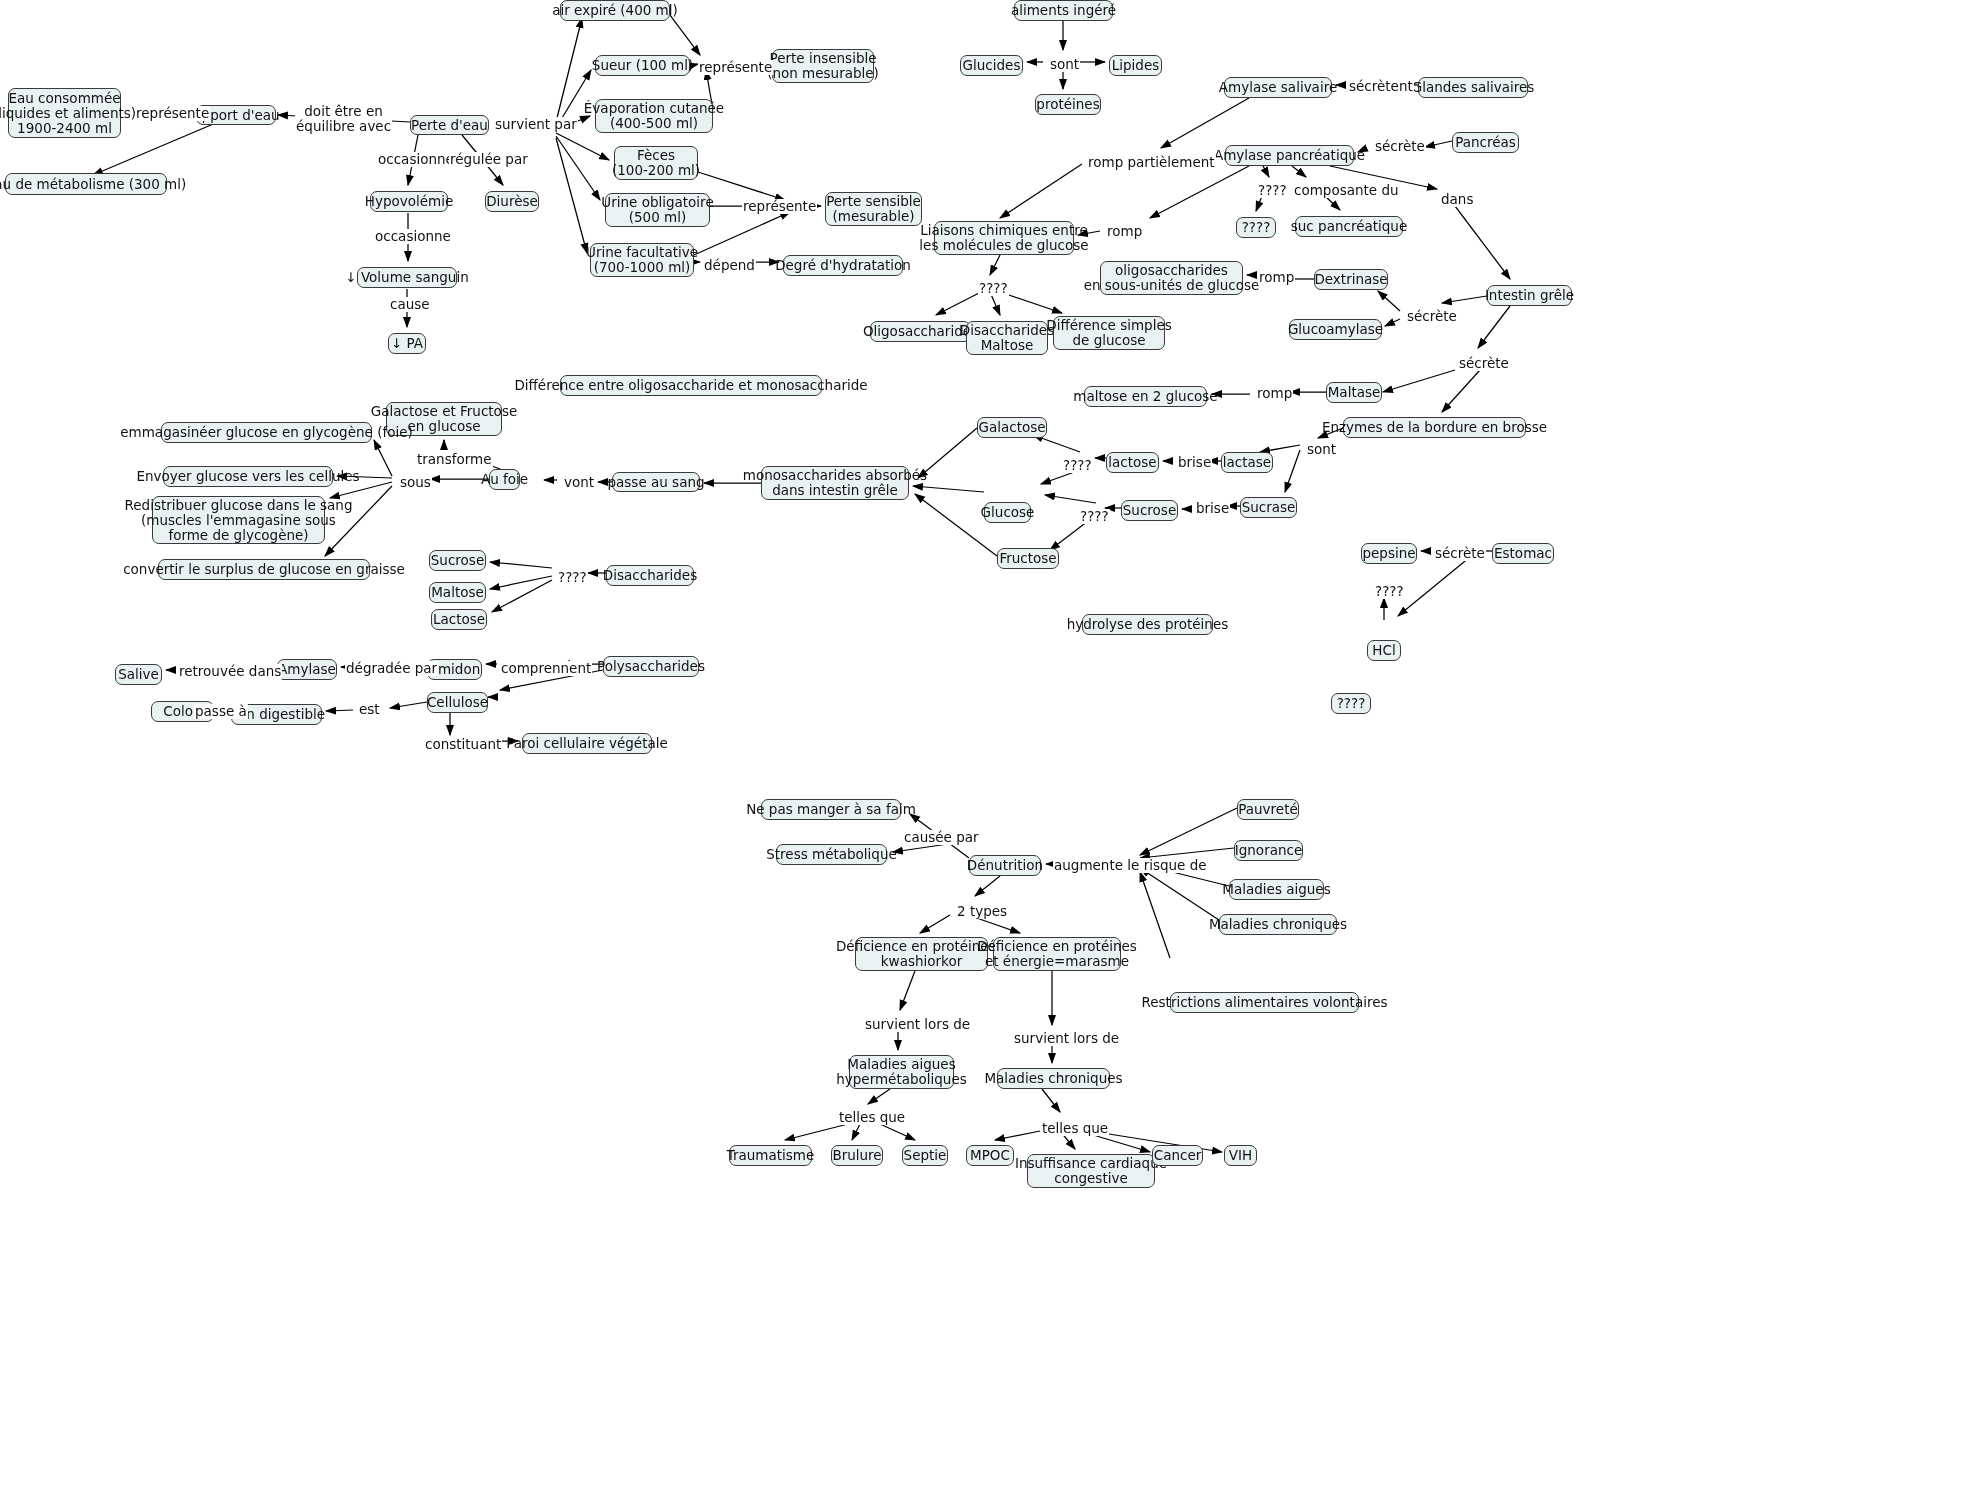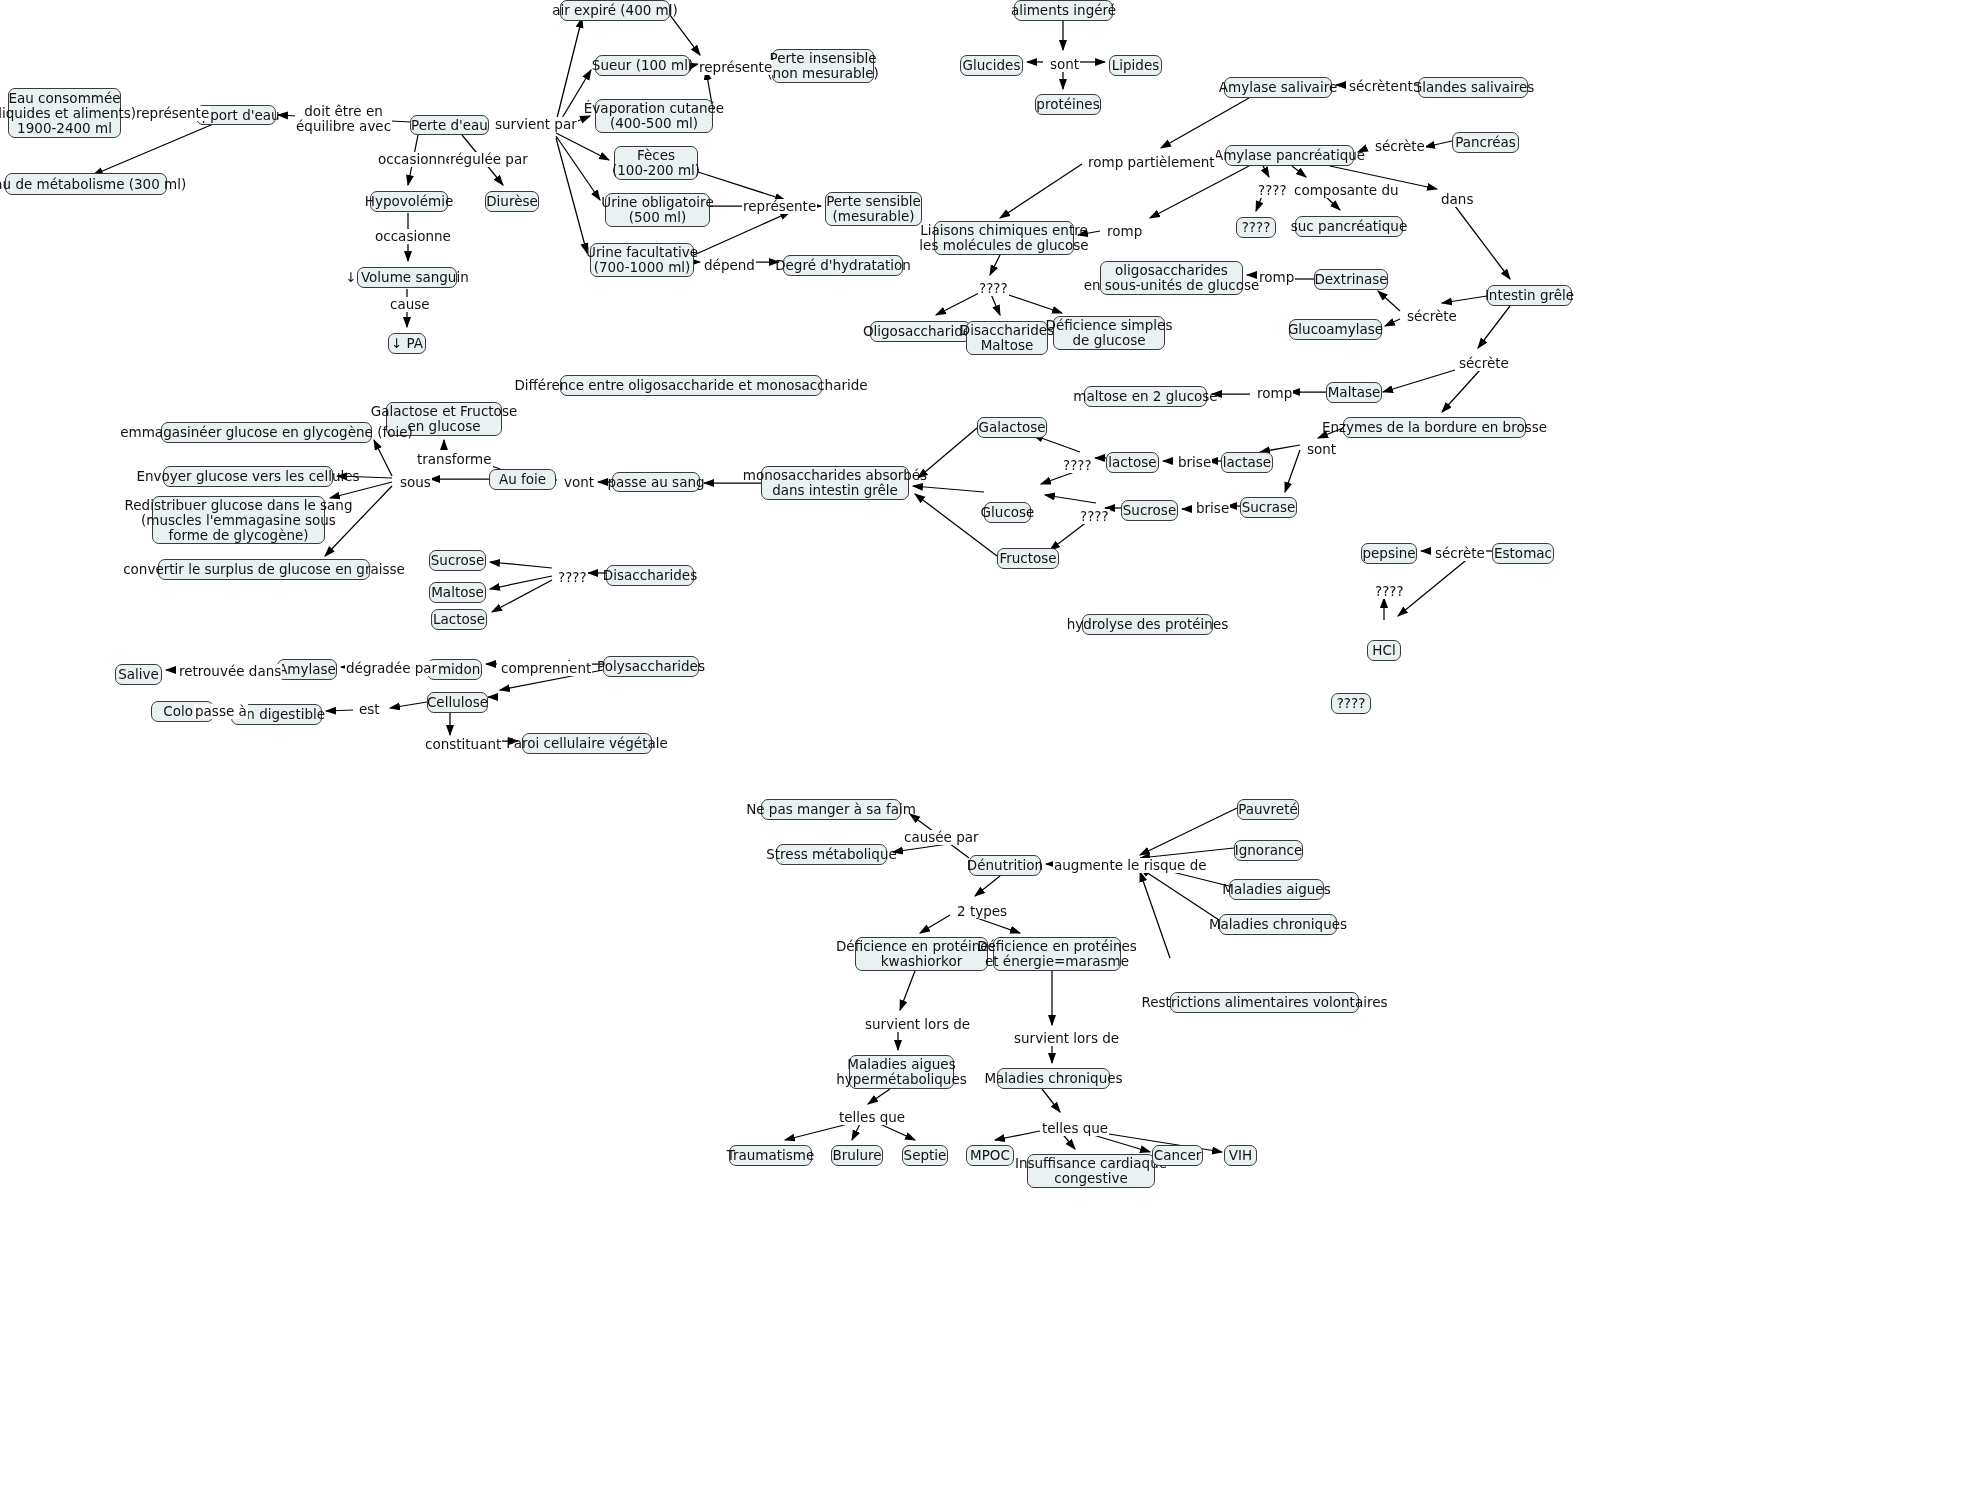--- a/index.html
+++ b/index.html
@@ -242,35 +242,35 @@
       <div class="node" style="left: 934px; top: 221px; width: 140px; height: 34px;">Liaisons chimiques entre
 les molécules de glucose</div>
       <div class="node" style="left: 1100px; top: 261px; width: 143px; height: 34px;">oligosaccharides
 en sous-unités de glucose</div>
       <div class="node" style="left: 1314px; top: 269px; width: 74px; height: 21px;">Dextrinase</div>
       <div class="node" style="left: 1487px; top: 285px; width: 85px; height: 21px;">Intestin grêle</div>
       <div class="node" style="left: 1289px; top: 319px; width: 93px; height: 21px;">Glucoamylase</div>
       <div class="node" style="left: 870px; top: 321px; width: 101px; height: 21px;">Oligosaccharides</div>
       <div class="node" style="left: 966px; top: 321px; width: 82px; height: 34px;">Disaccharides
 Maltose</div>
-      <div class="node" style="left: 1053px; top: 316px; width: 112px; height: 34px;">Déficience simples
+      <div class="node" style="left: 1053px; top: 316px; width: 112px; height: 34px;">Différence simples
 de glucose</div>
       <div class="node" style="left: 1084px; top: 386px; width: 123px; height: 21px;">maltose en 2 glucose</div>
       <div class="node" style="left: 1326px; top: 382px; width: 56px; height: 21px;">Maltase</div>
       <div class="node" style="left: 1343px; top: 417px; width: 183px; height: 21px;">Enzymes de la bordure en brosse</div>
       <div class="node" style="left: 560px; top: 375px; width: 262px; height: 21px;">Différence entre oligosaccharide et monosaccharide</div>
       <div class="node" style="left: 386px; top: 402px; width: 116px; height: 34px;">Galactose et Fructose
 en glucose</div>
       <div class="node" style="left: 161px; top: 422px; width: 211px; height: 21px;">emmagasinéer glucose en glycogène (foie)</div>
       <div class="node" style="left: 163px; top: 466px; width: 170px; height: 21px;">Envoyer glucose vers les cellules</div>
       <div class="node" style="left: 152px; top: 496px; width: 173px; height: 48px;">Redistribuer glucose dans le sang
 (muscles l'emmagasine sous
 forme de glycogène)</div>
       <div class="node" style="left: 158px; top: 559px; width: 212px; height: 21px;">convertir le surplus de glucose en graisse</div>
-      <div class="node" style="left: 489px; top: 469px; width: 67px; height: 21px;">Au foie</div>
+      <div class="node" style="left: 489px; top: 469px; width: 31px; height: 21px;">Au foie</div>
       <div class="node" style="left: 612px; top: 472px; width: 88px; height: 20px;">passe au sang</div>
       <div class="node" style="left: 761px; top: 466px; width: 148px; height: 34px;">monosaccharides absorbés
 dans intestin grêle</div>
       <div class="node" style="left: 977px; top: 417px; width: 70px; height: 21px;">Galactose</div>
       <div class="node" style="left: 984px; top: 502px; width: 47px; height: 21px; text-align: right;">Glucose</div>
       <div class="node" style="left: 997px; top: 548px; width: 62px; height: 21px;">Fructose</div>
       <div class="node" style="left: 1106px; top: 452px; width: 53px; height: 21px;">lactose</div>
       <div class="node" style="left: 1221px; top: 452px; width: 52px; height: 21px;">lactase</div>
       <div class="node" style="left: 1121px; top: 500px; width: 57px; height: 21px;">Sucrose</div>
       <div class="node" style="left: 1240px; top: 497px; width: 57px; height: 21px;">Sucrase</div>

